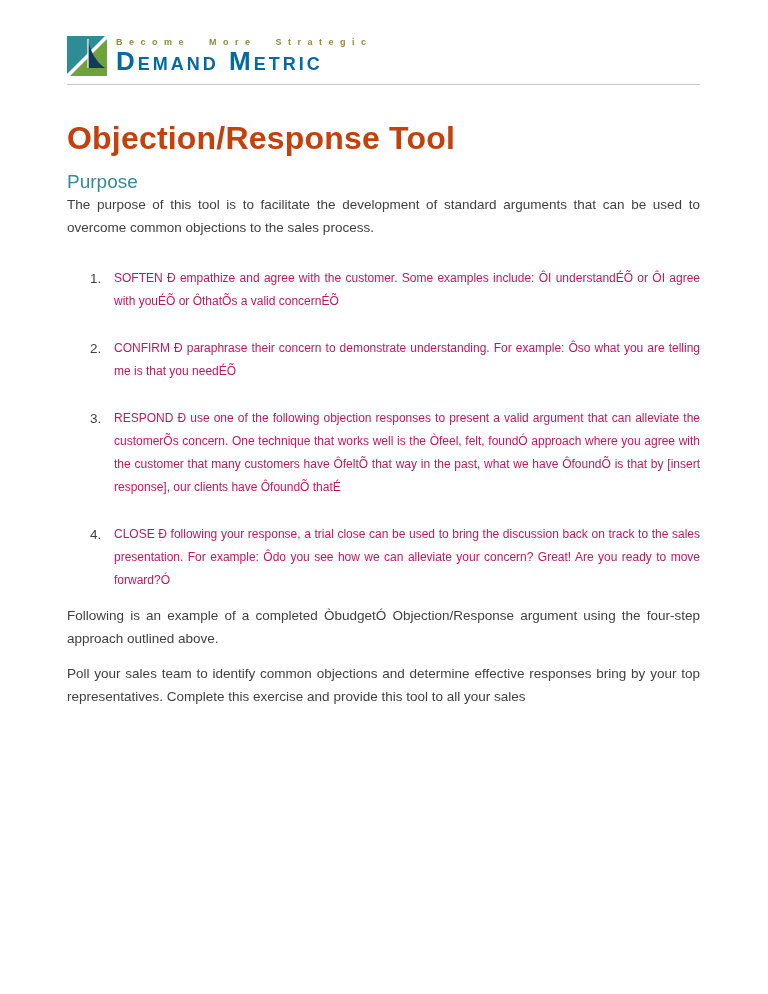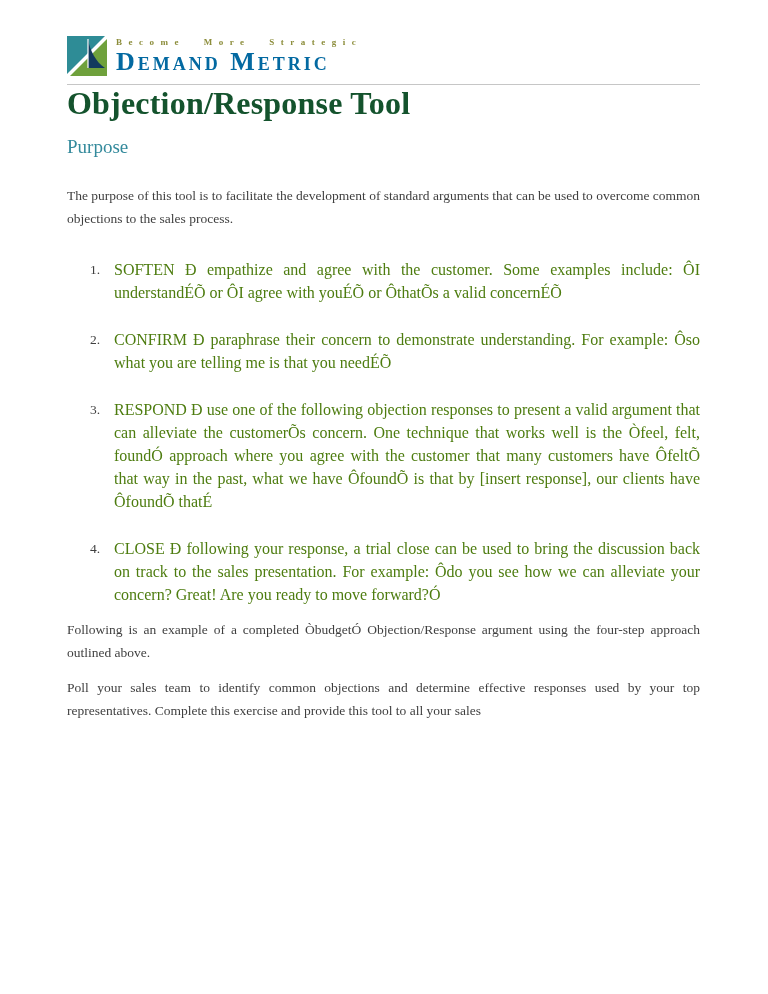--- a/index.html
+++ b/index.html
@@ -5,21 +5,20 @@
   * { margin: 0; padding: 0; box-sizing: border-box; }
   html, body { background: #ffffff; }
   body { font-family: "Liberation Sans", sans-serif; -webkit-font-smoothing: antialiased; }
 
   .page {
     width: 768px;
     min-height: 994px;
     margin: 0 auto;
     background: #ffffff;
     padding: 34px 68px 40px 67px;
-    font-family: Liberation Serif, serif;
   }
 
   
   .header { display: flex; align-items: flex-start; gap: 9px; }
   .logo-mark { width: 40px; height: 40px; flex: none; margin-top: 2px; }
   .logo-text { display: flex; flex-direction: column; }
   .tagline {
     font-size: 9px;
     font-weight: bold;
     letter-spacing: 6.5px;
@@ -38,33 +37,33 @@
     white-space: nowrap;
   }
   .header-rule {
     border: none;
     border-top: 1px solid #c6c6c6;
     margin-top: 7px;
   }
 
   
   .doc-title {
+    margin-top: 35px;
     font-size: 32px;
     font-weight: 600;
     letter-spacing: 0.2px;
-    color: #14532d;
+    color: #c2410c;
   }
   .section-heading {
     margin-top: 14px;
     font-size: 19px;
     font-weight: normal;
     color: #348A9C;
   }
   .body-text {
-    margin-top: 26px;
     font-size: 13.5px;
     line-height: 23px;
     color: #3F3F3F;
     text-align: justify;
   }
   .steps {
     list-style: none;
     margin-top: 28px;
     padding-left: 23px;
   }
@@ -72,23 +71,23 @@
   .step:last-child { margin-bottom: 0; }
   .step-number {
     flex: none;
     width: 24px;
     font-size: 13.5px;
     line-height: 23px;
     color: #3F3F3F;
   }
   .step-text {
     flex: 1;
-    font-size: 16px;
+    font-size: 12px;
     line-height: 23px;
-    color: #4d7c0f;
+    color: #be185d;
     text-align: justify;
   }
   .closing { margin-top: 12px; }
 </style>
 </head>
 <body>
 
 <div class="page">
 
   <div class="header">
@@ -127,15 +126,15 @@
       <span class="step-number">3.</span>
       <span class="step-text">RESPOND Ð use one of the following objection responses to present a valid argument that can alleviate the customerÕs concern.  One technique that works well is the Òfeel, felt, foundÓ approach where you agree with the customer that many customers have ÔfeltÕ that way in the past, what we have ÔfoundÕ is that by [insert response], our clients have ÔfoundÕ thatÉ</span>
     </li>
     <li class="step">
       <span class="step-number">4.</span>
       <span class="step-text">CLOSE Ð following your response, a trial close can be used to bring the discussion back on track to the sales presentation.  For example:  Ôdo you see how we can alleviate your concern?  Great!  Are you ready to move forward?Ó</span>
     </li>
   </ol>
 
   <p class="body-text closing">Following is an example of a completed ÒbudgetÓ Objection/Response argument using the four-step approach outlined above.</p>
-  <p class="body-text closing">Poll your sales team to identify common objections and determine effective responses used by your top representatives.   Complete this exercise and provide this tool to all your sales</p>
+  <p class="body-text closing">Poll your sales team to identify common objections and determine effective responses bring by your top representatives.   Complete this exercise and provide this tool to all your sales</p>
 
 </div>
 
 </body></html>

